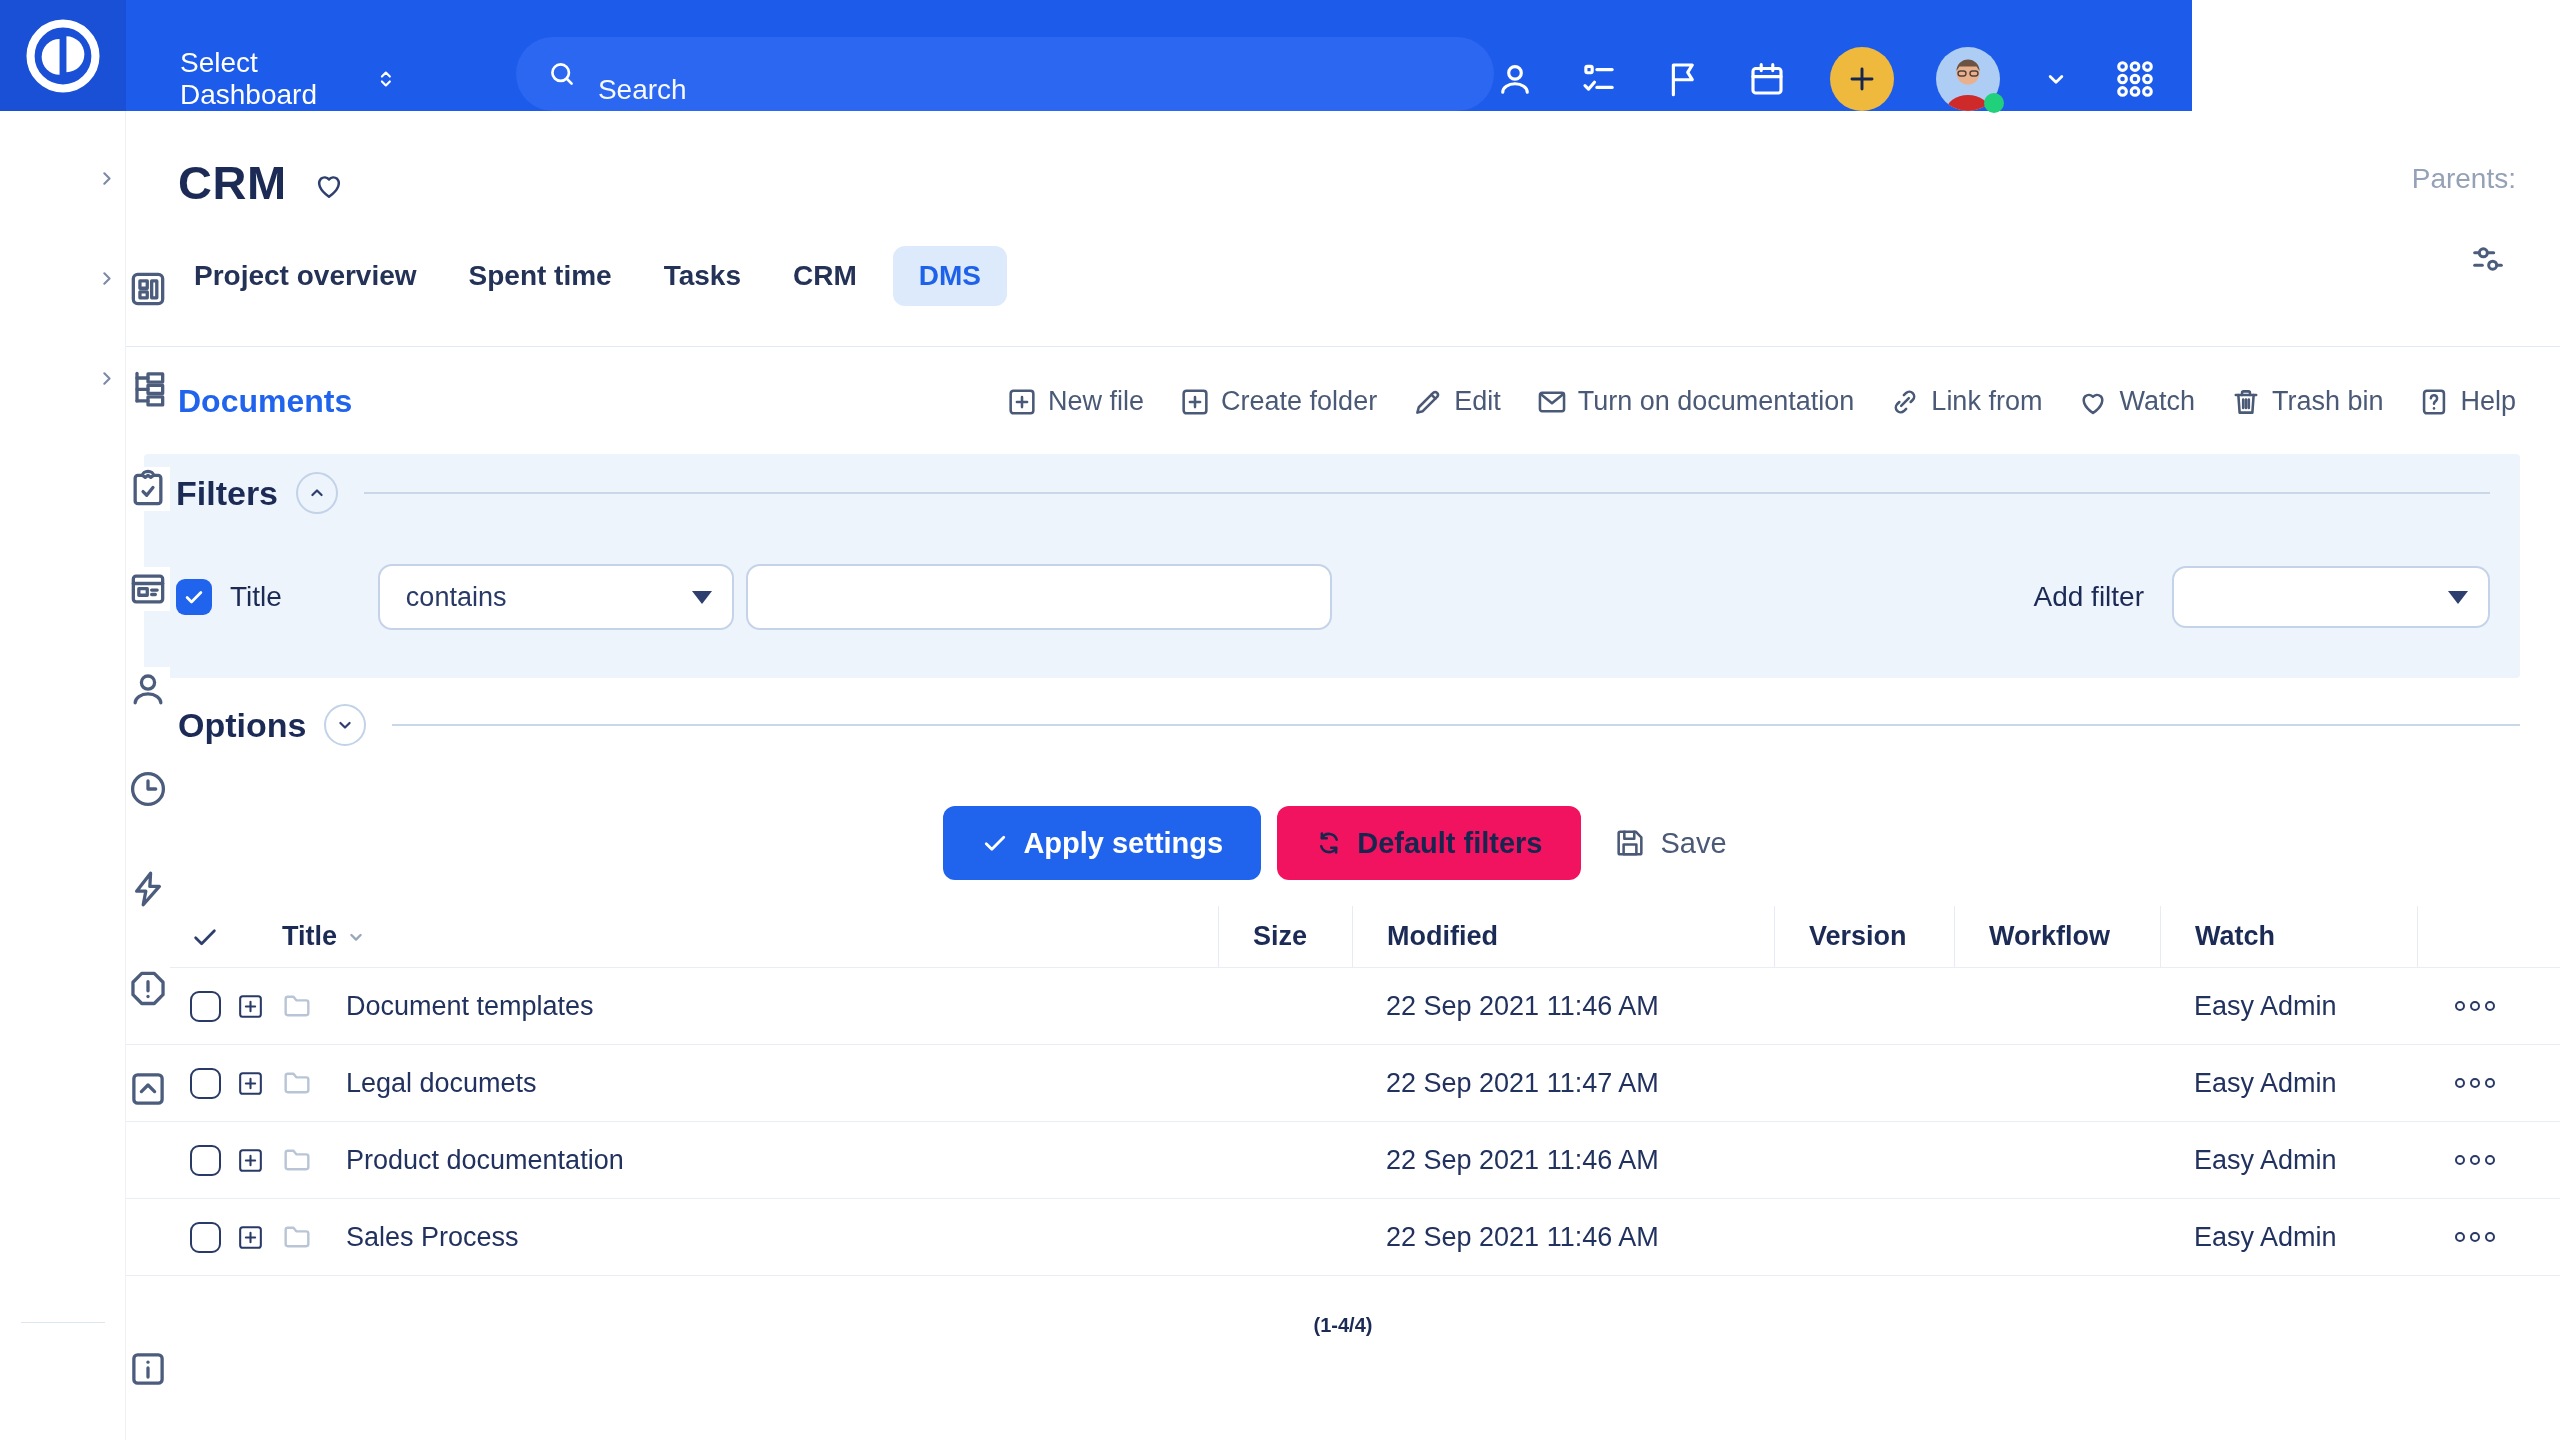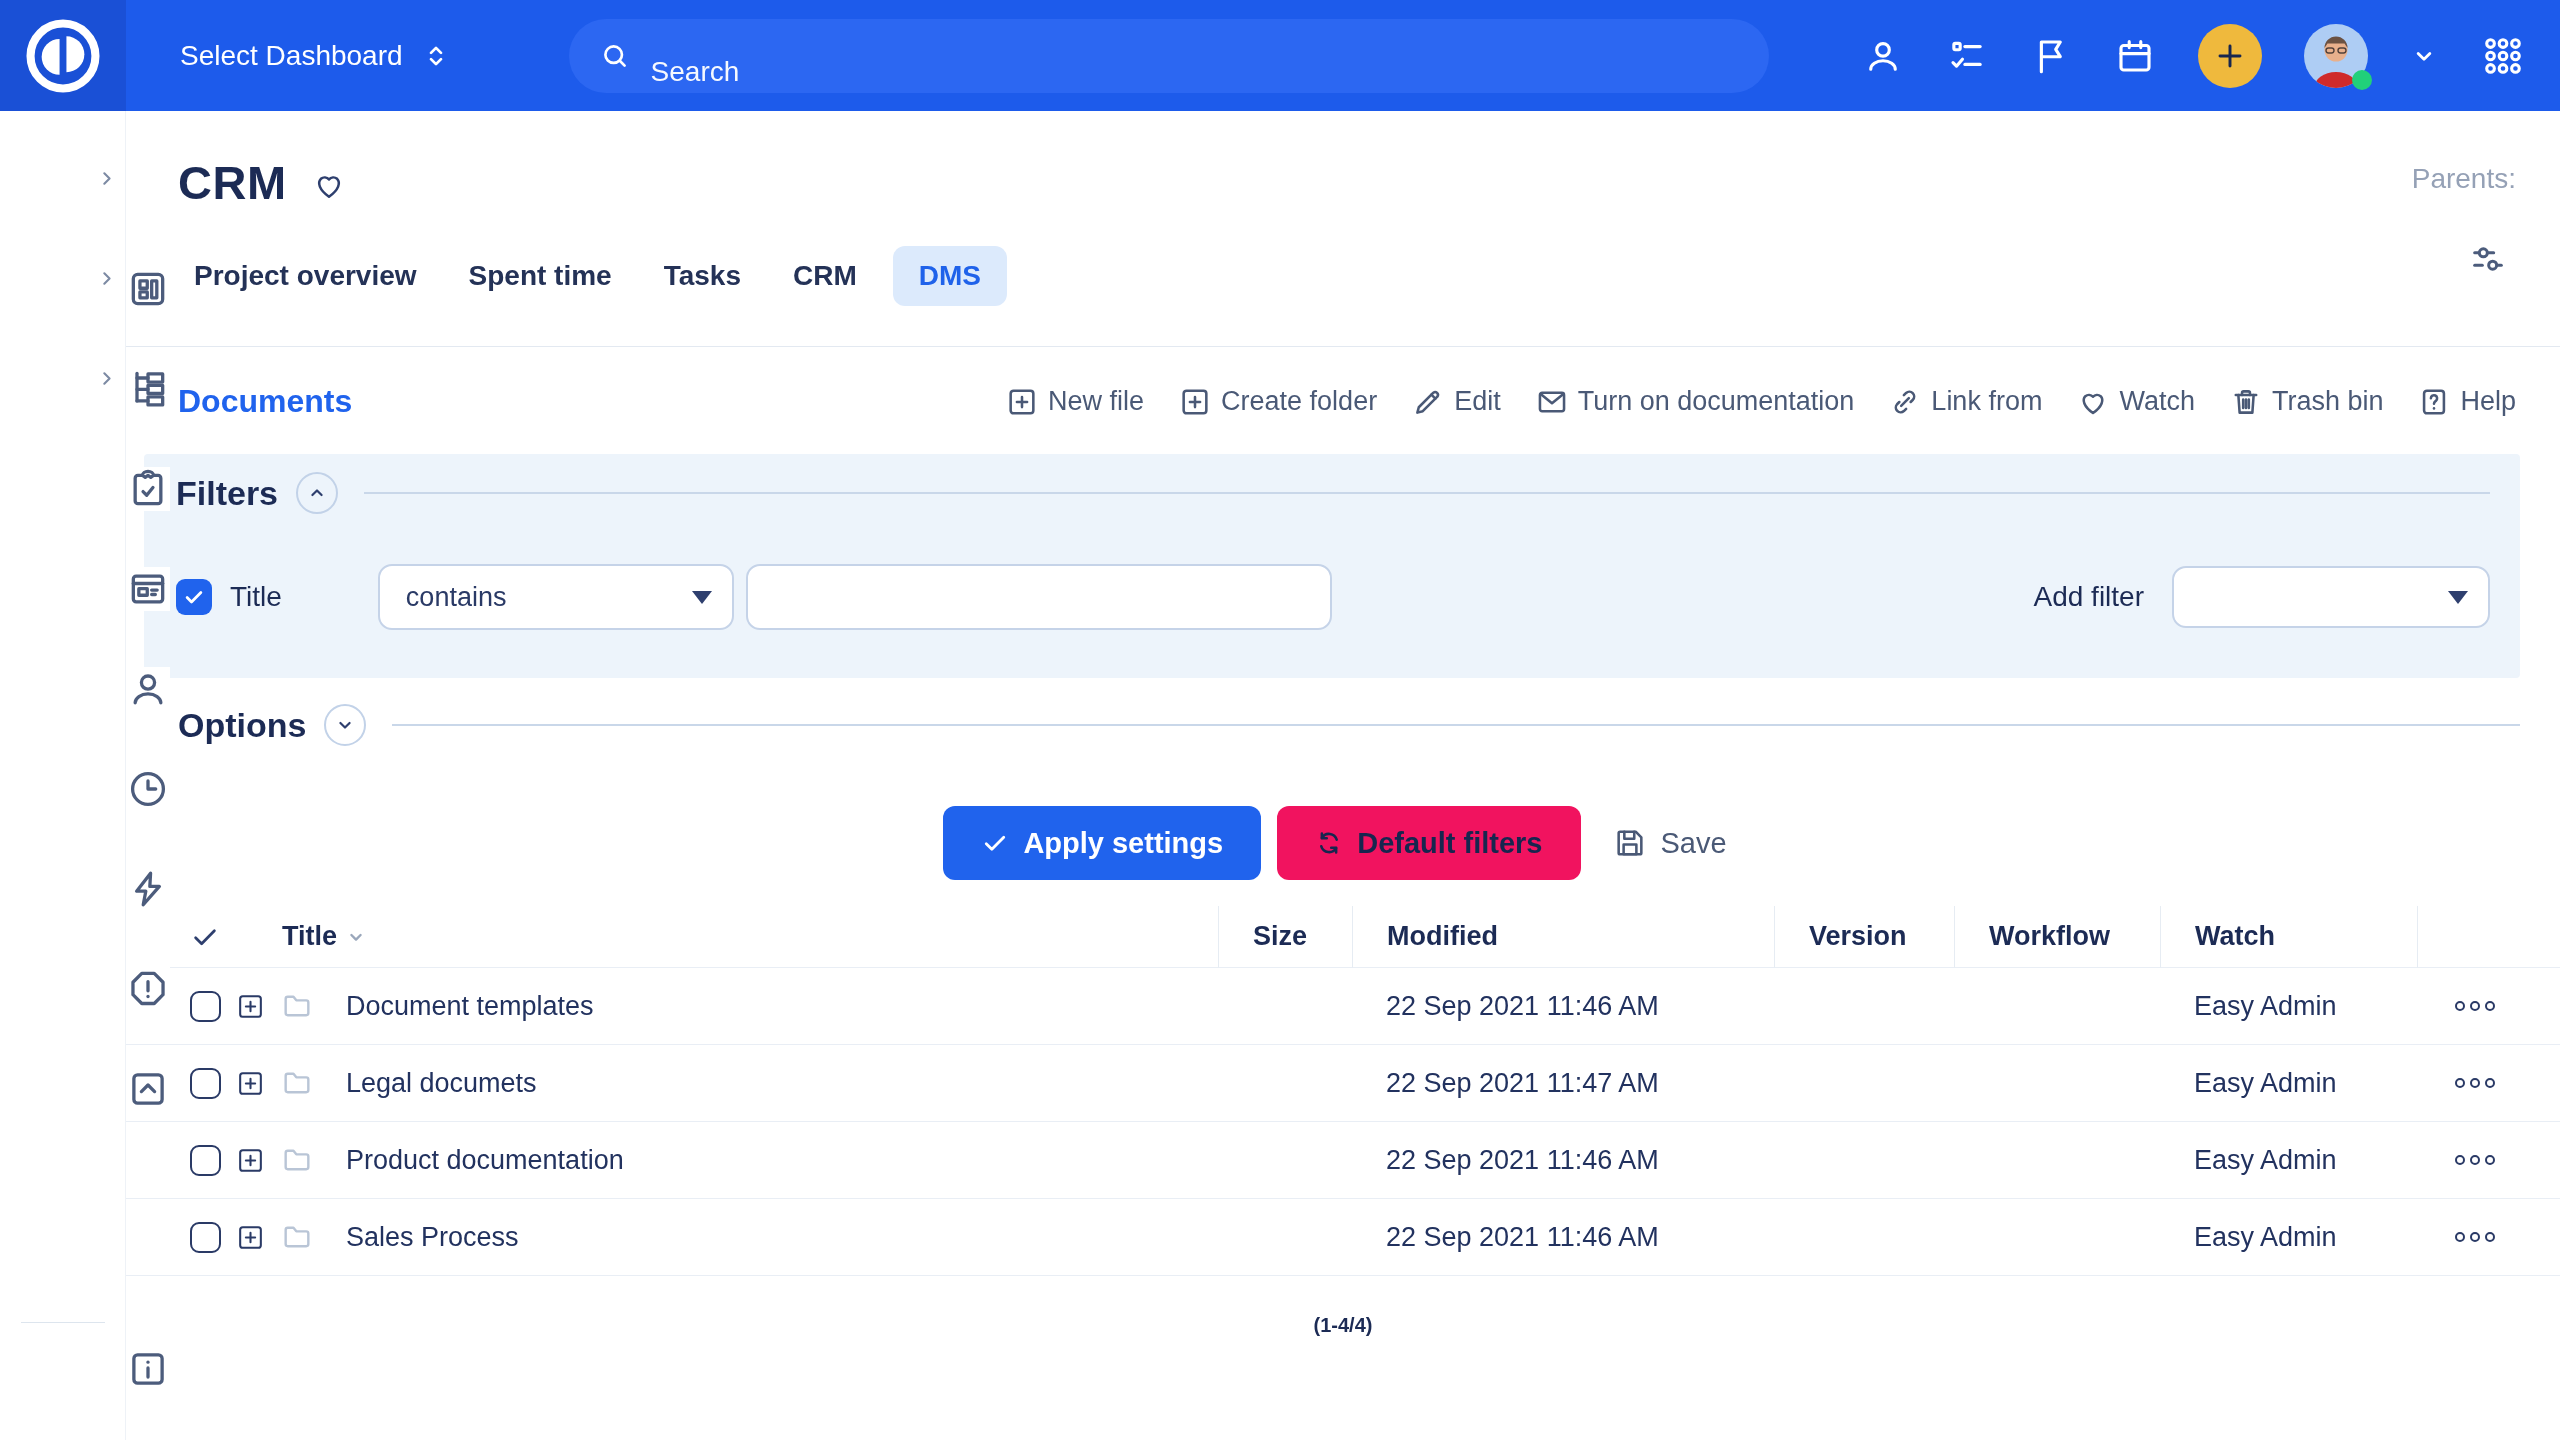--- a/index.html
+++ b/index.html
@@ -10,22 +10,22 @@
     --blue:#1d5beb; --blue-dark:#1a50d6; --search:#2c67f2; --accent:#2063ed;
     --navy:#1c2b55; --tnavy:#22325f; --slate:#4a5976; --muted:#95a1b6;
     --pink:#f1135f; --yellow:#efb93d; --panel:#edf4fb; --line:#e3e9f1;
     --rowline:#e9eef5; --ctl-border:#c5d3e8;
   }
 
   svg { display:block; }
   .ic { stroke:currentColor; fill:none; stroke-width:1.8; stroke-linecap:round; stroke-linejoin:round; }
 
   
-  .topbar { position:absolute; top:0; left:0; width:2560px; height:111px;
-    background:var(--blue); display:flex; align-items:center; z-index:10; }
+  .topbar { position:absolute; top:0; left:0; width:2192px; height:111px;
+    background:var(--blue); display:flex; align-items:flex-end; z-index:10; }
   .logo-box { width:126px; height:111px; background:var(--blue-dark);
     display:flex; align-items:center; justify-content:center; flex:0 0 auto; cursor:pointer; }
   .dash-select { display:flex; align-items:center; gap:18px; margin-left:54px;
     color:#fff; font-size:28px; font-weight:500; cursor:pointer; }
   .dash-select svg { width:30px; height:30px; stroke-width:2.2; }
   .searchbar { margin-left:118px; width:1200px; height:74px; background:var(--search);
     border-radius:37px; display:flex; align-items:center; padding:0 30px; }
   .searchbar svg { width:32px; height:32px; color:#fff; stroke-width:2; flex:0 0 auto; }
   .searchbar input { flex:1; margin-left:20px; background:transparent; border:none; outline:none;
     color:#fff; font-size:28px; font-family:inherit;margin-top:32px; }

